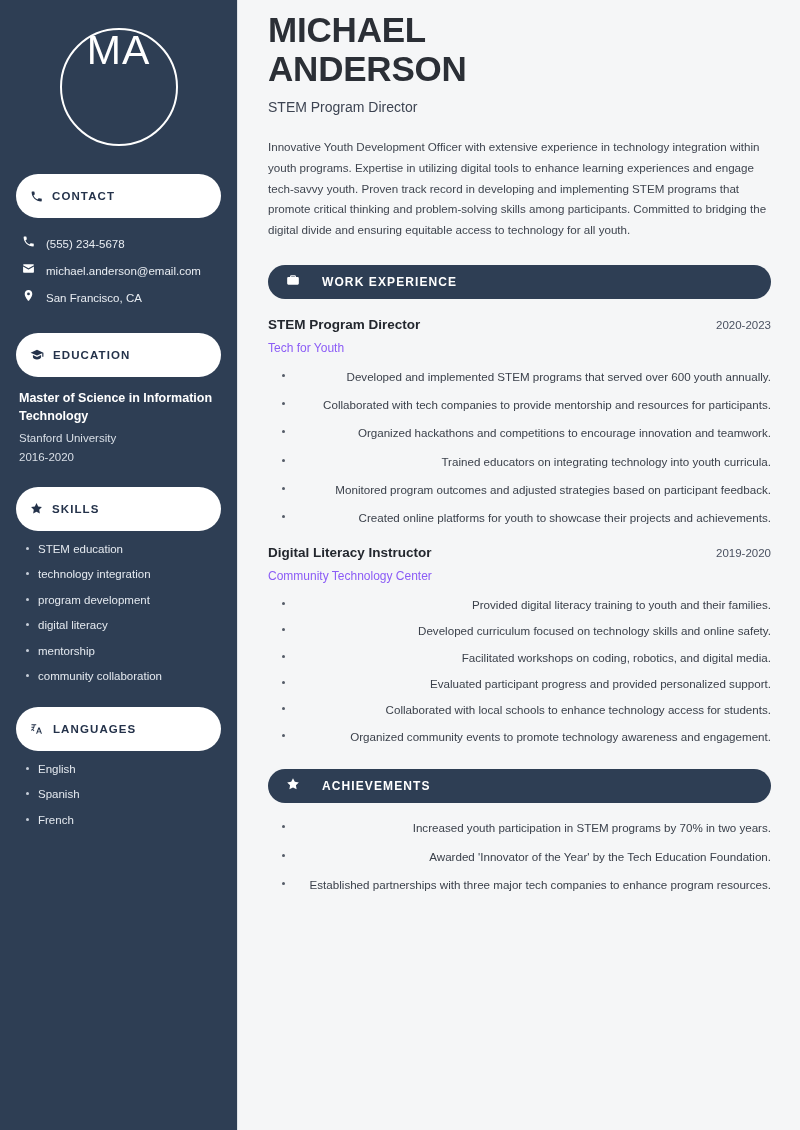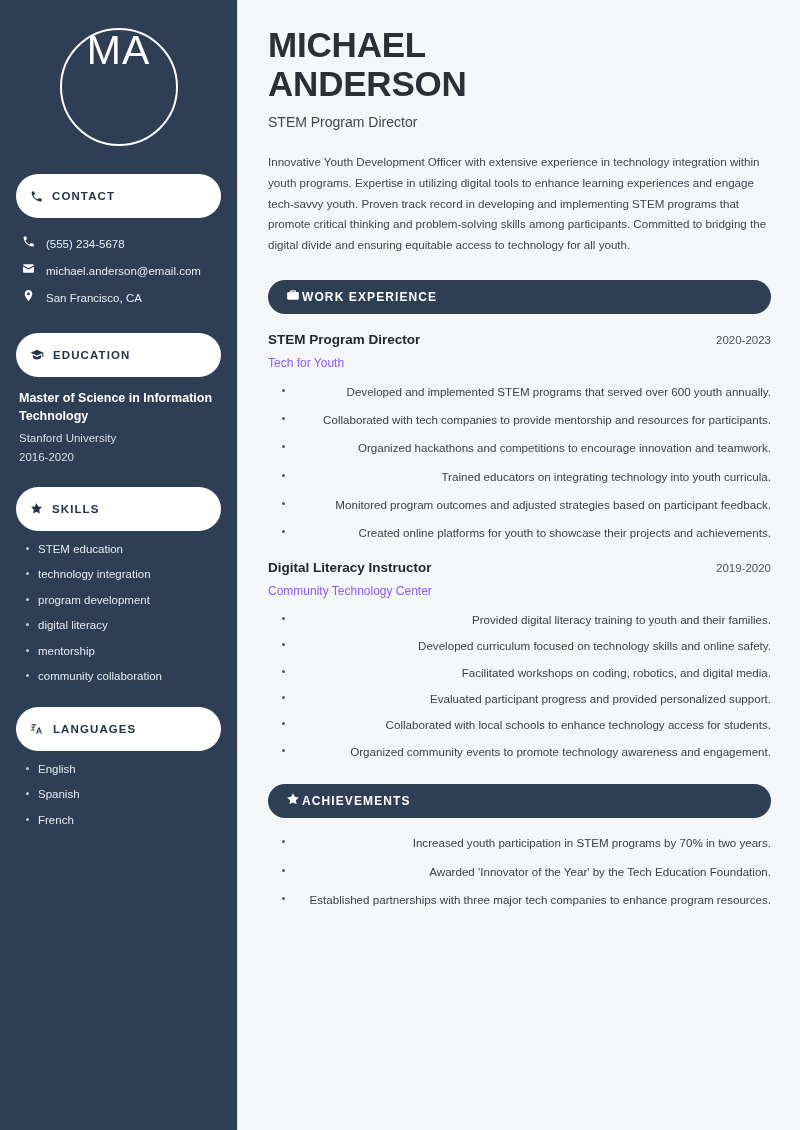--- a/index.html
+++ b/index.html
@@ -67,36 +67,36 @@
     position:relative; padding-left:14px;
     font-size:11.5px; color:#e4e9ef;
     margin-bottom:10px; line-height:1.35;
   }
   ul.sb-list li:before {
     content:""; position:absolute; left:2px; top:5px;
     width:3px; height:3px; border-radius:50%; background:#c6ced9;
   }
 
   
-  .main { flex:1; padding:25px 29px 0 30px; background:#f5f6f7; }
+  .main { flex:1; padding:10px 29px 0 30px; background:#f5f6f7; }
   .name {
     font-size:35px; font-weight:bold; color:#2b2f36;
     line-height:1.12; letter-spacing:-0.2px;
   }
   .job-title { font-size:14px; color:#3d4452; margin-top:11px; }
   .summary {
     margin-top:22px; font-size:11.6px; color:#3f454f;
     line-height:1.78; text-align:left;
   }
 
   .sec-bar {
     margin-top:24px;
     background:#2e3e54; color:#ffffff;
     border-radius:999px; height:34px;
-    display:flex; align-items:center; gap:2px; padding:0 18px;
+    display:flex; align-items:center; gap:22px; padding:0 18px;
   }
   .sec-bar .sec-label {
     font-size:12px; font-weight:bold; letter-spacing:1.1px; color:#ffffff;
   }
 
   .entry { margin-top:18px; }
   .entry-head { display:flex; align-items:baseline; justify-content:space-between; gap:12px; }
   .entry-role { font-size:13.5px; font-weight:bold; color:#23272e; }
   .entry-dates { font-size:11.5px; color:#4a5160; white-space:nowrap; }
   .entry-org { font-size:12px; color:#8b5cf6; margin-top:9px; }

